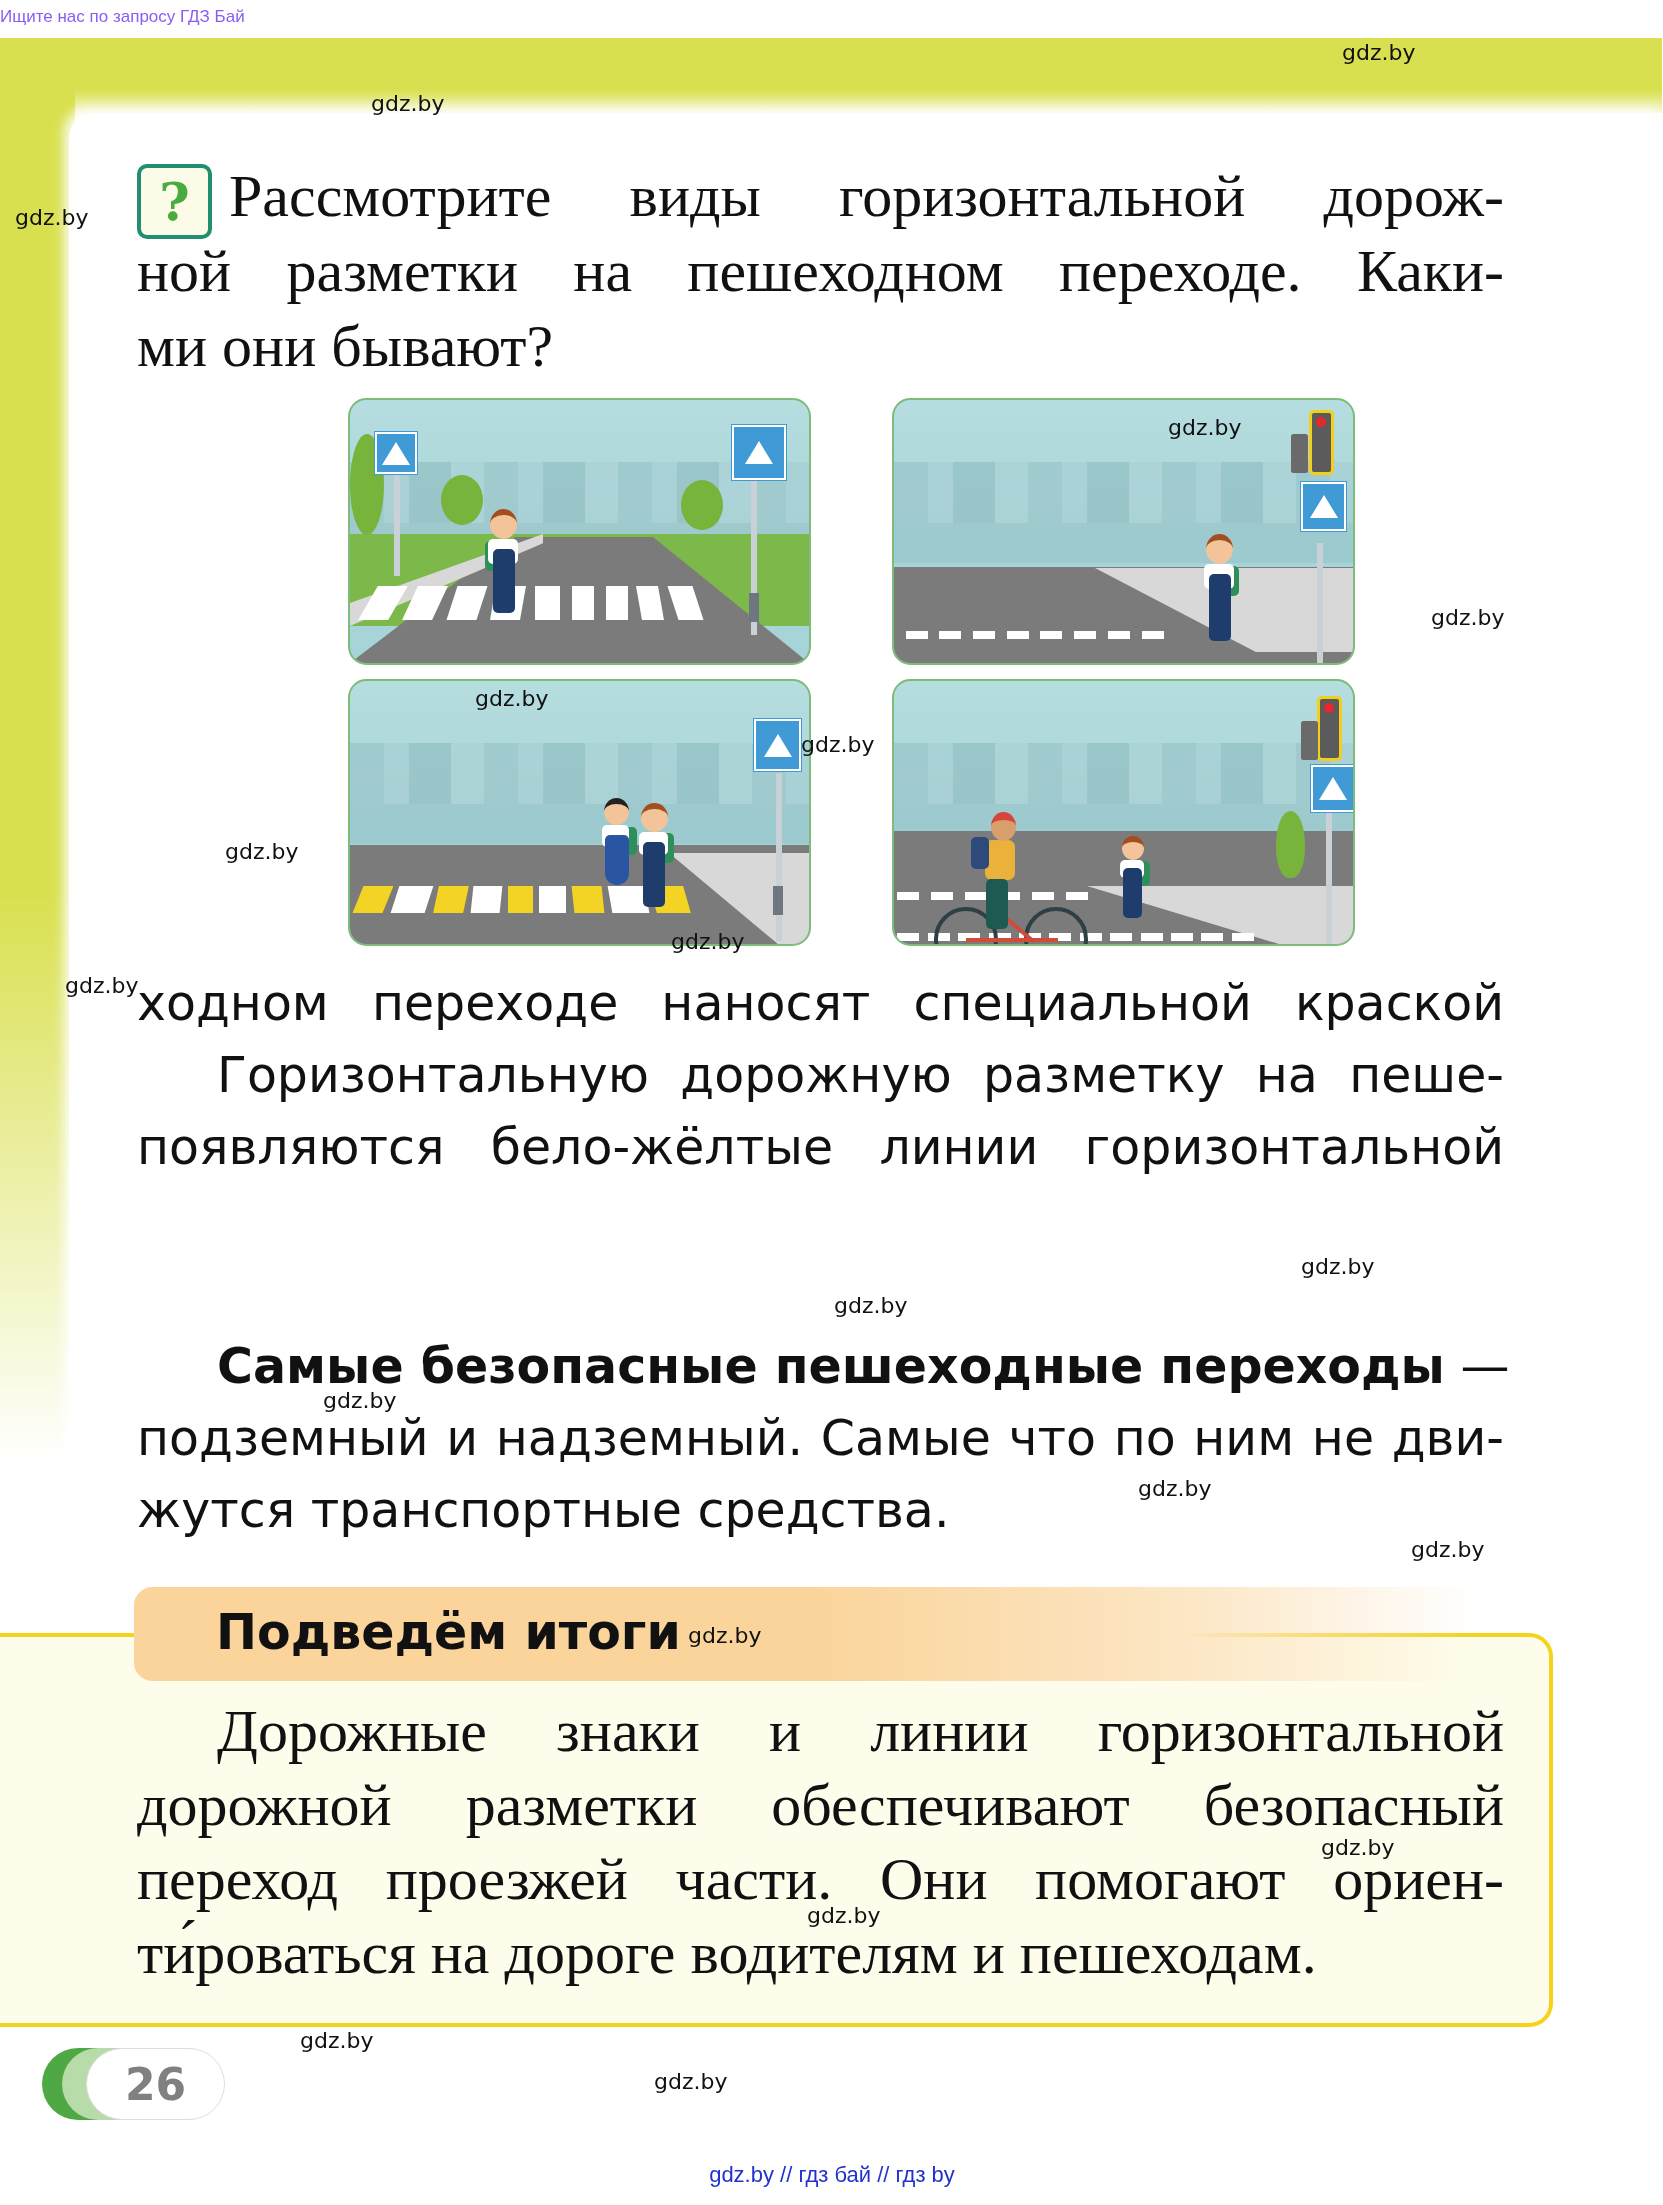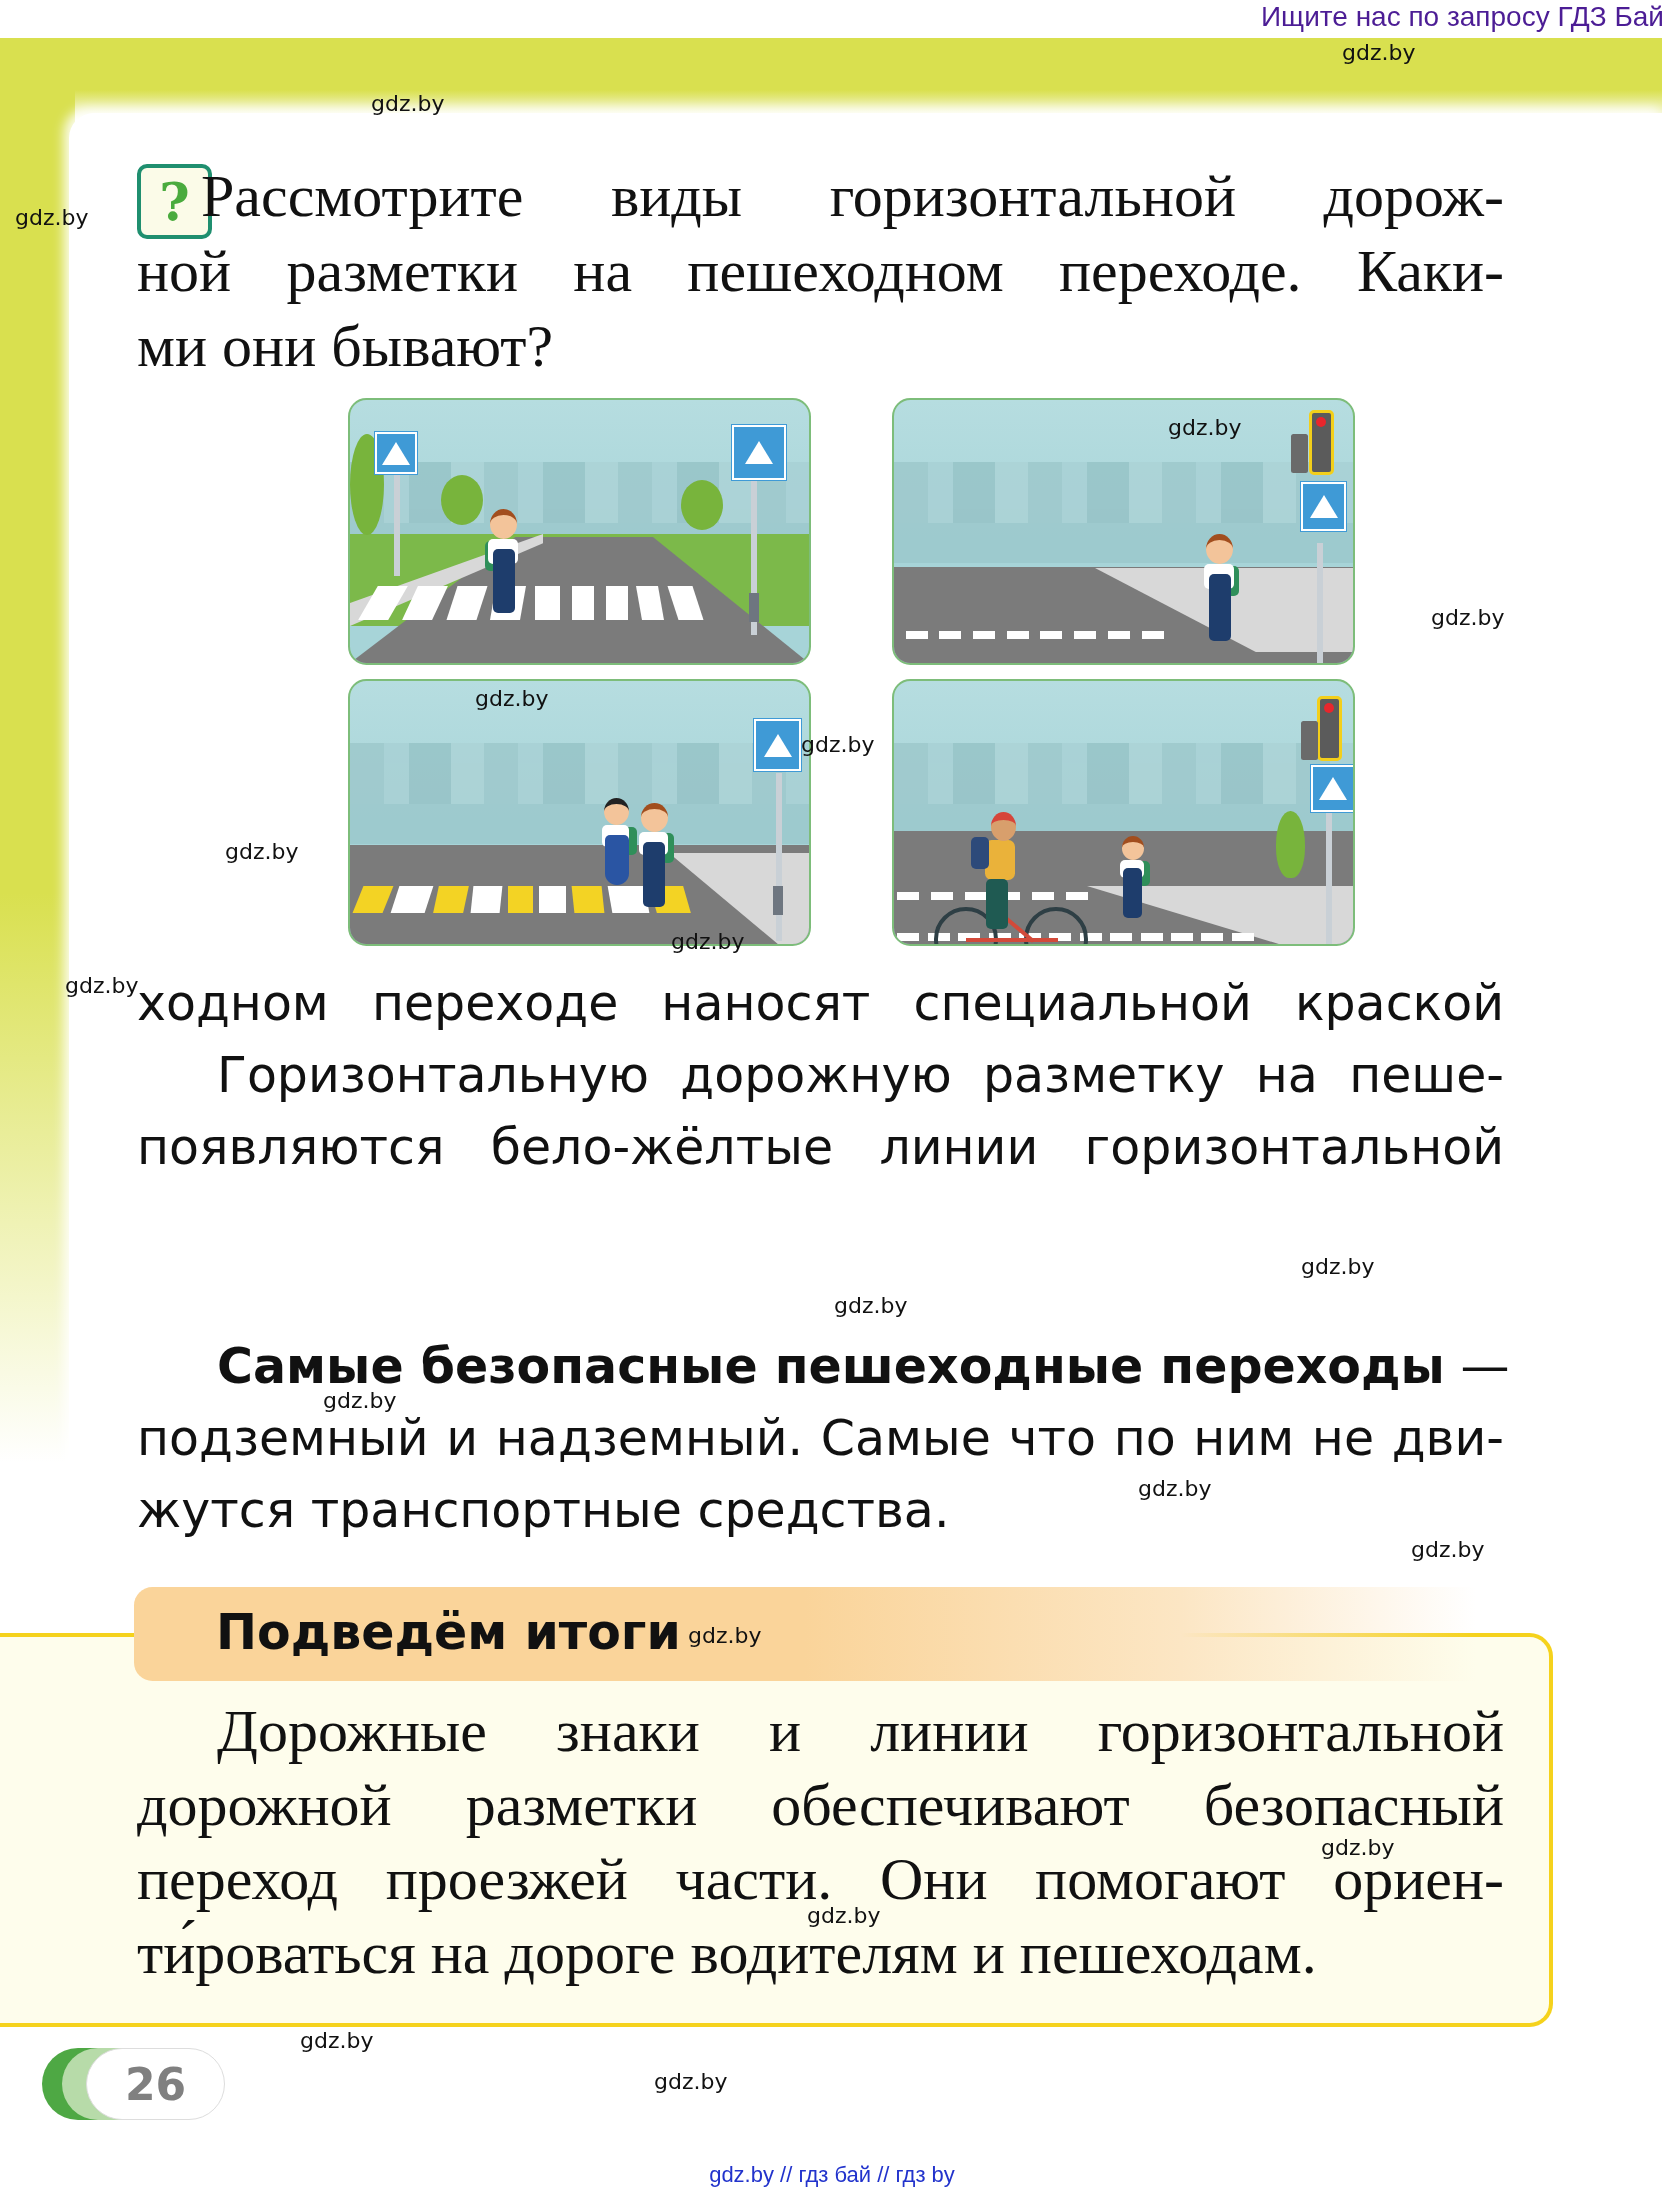--- a/index.html
+++ b/index.html
@@ -6,22 +6,22 @@
   body {
     width: 1664px; height: 2205px; position: relative; overflow: hidden;
     background: #ffffff;
     font-family: "DejaVu Sans", sans-serif;
     color: #111;
   }
 
   
   .top-banner {
     position: absolute; left: 0; top: 0; width: 1664px; height: 35px;
-    text-align: right; line-height: 34px;
-    font-family: "Liberation Sans", sans-serif; font-size: 28px; color: #4c1d95;
+    text-align: left; line-height: 34px;
+    font-family: "Liberation Sans", sans-serif; font-size: 17px; color: #8b5cf6;
   }
 
   
   .lime-top {
     position: absolute; left: 0; top: 38px; width: 1662px; height: 84px;
     background: linear-gradient(to bottom, #d9e04f 0%, #d9e04f 62%, rgba(217,224,79,0) 100%);
   }
   .lime-left {
     position: absolute; left: 0; top: 38px; width: 75px; height: 1425px;
     background: linear-gradient(to bottom, #d9e04f 0%, #d9e04f 60%, rgba(217,224,79,0) 100%);
@@ -44,21 +44,21 @@
   }
   .serif-text {
     font-family: "Liberation Serif", serif; font-size: 60px; line-height: 75px;
     color: #111; text-align: justify;
   }
   .question-text {
     position: absolute; left: 137px; top: 159px; width: 1367px;
   }
   .question-text .line { display: block; white-space: nowrap; text-align-last: justify; text-align: justify; }
   .question-text .line.last { text-align-last: left; }
-  .question-text .first { padding-left: 64px; }
+  .question-text .first { padding-left: 92px; }
 
   
   .pic {
     position: absolute; width: 463px; height: 267px; border: 2.5px solid #7dbd7a;
     border-radius: 18.4px; overflow: hidden; box-sizing: border-box;
     background: linear-gradient(to bottom, #b6dde0 0%, #a7d4d8 60%);
   }
   .pic .city {
     position: absolute; left: 0; right: 0; bottom: 38%; height: 101px;
     background:

